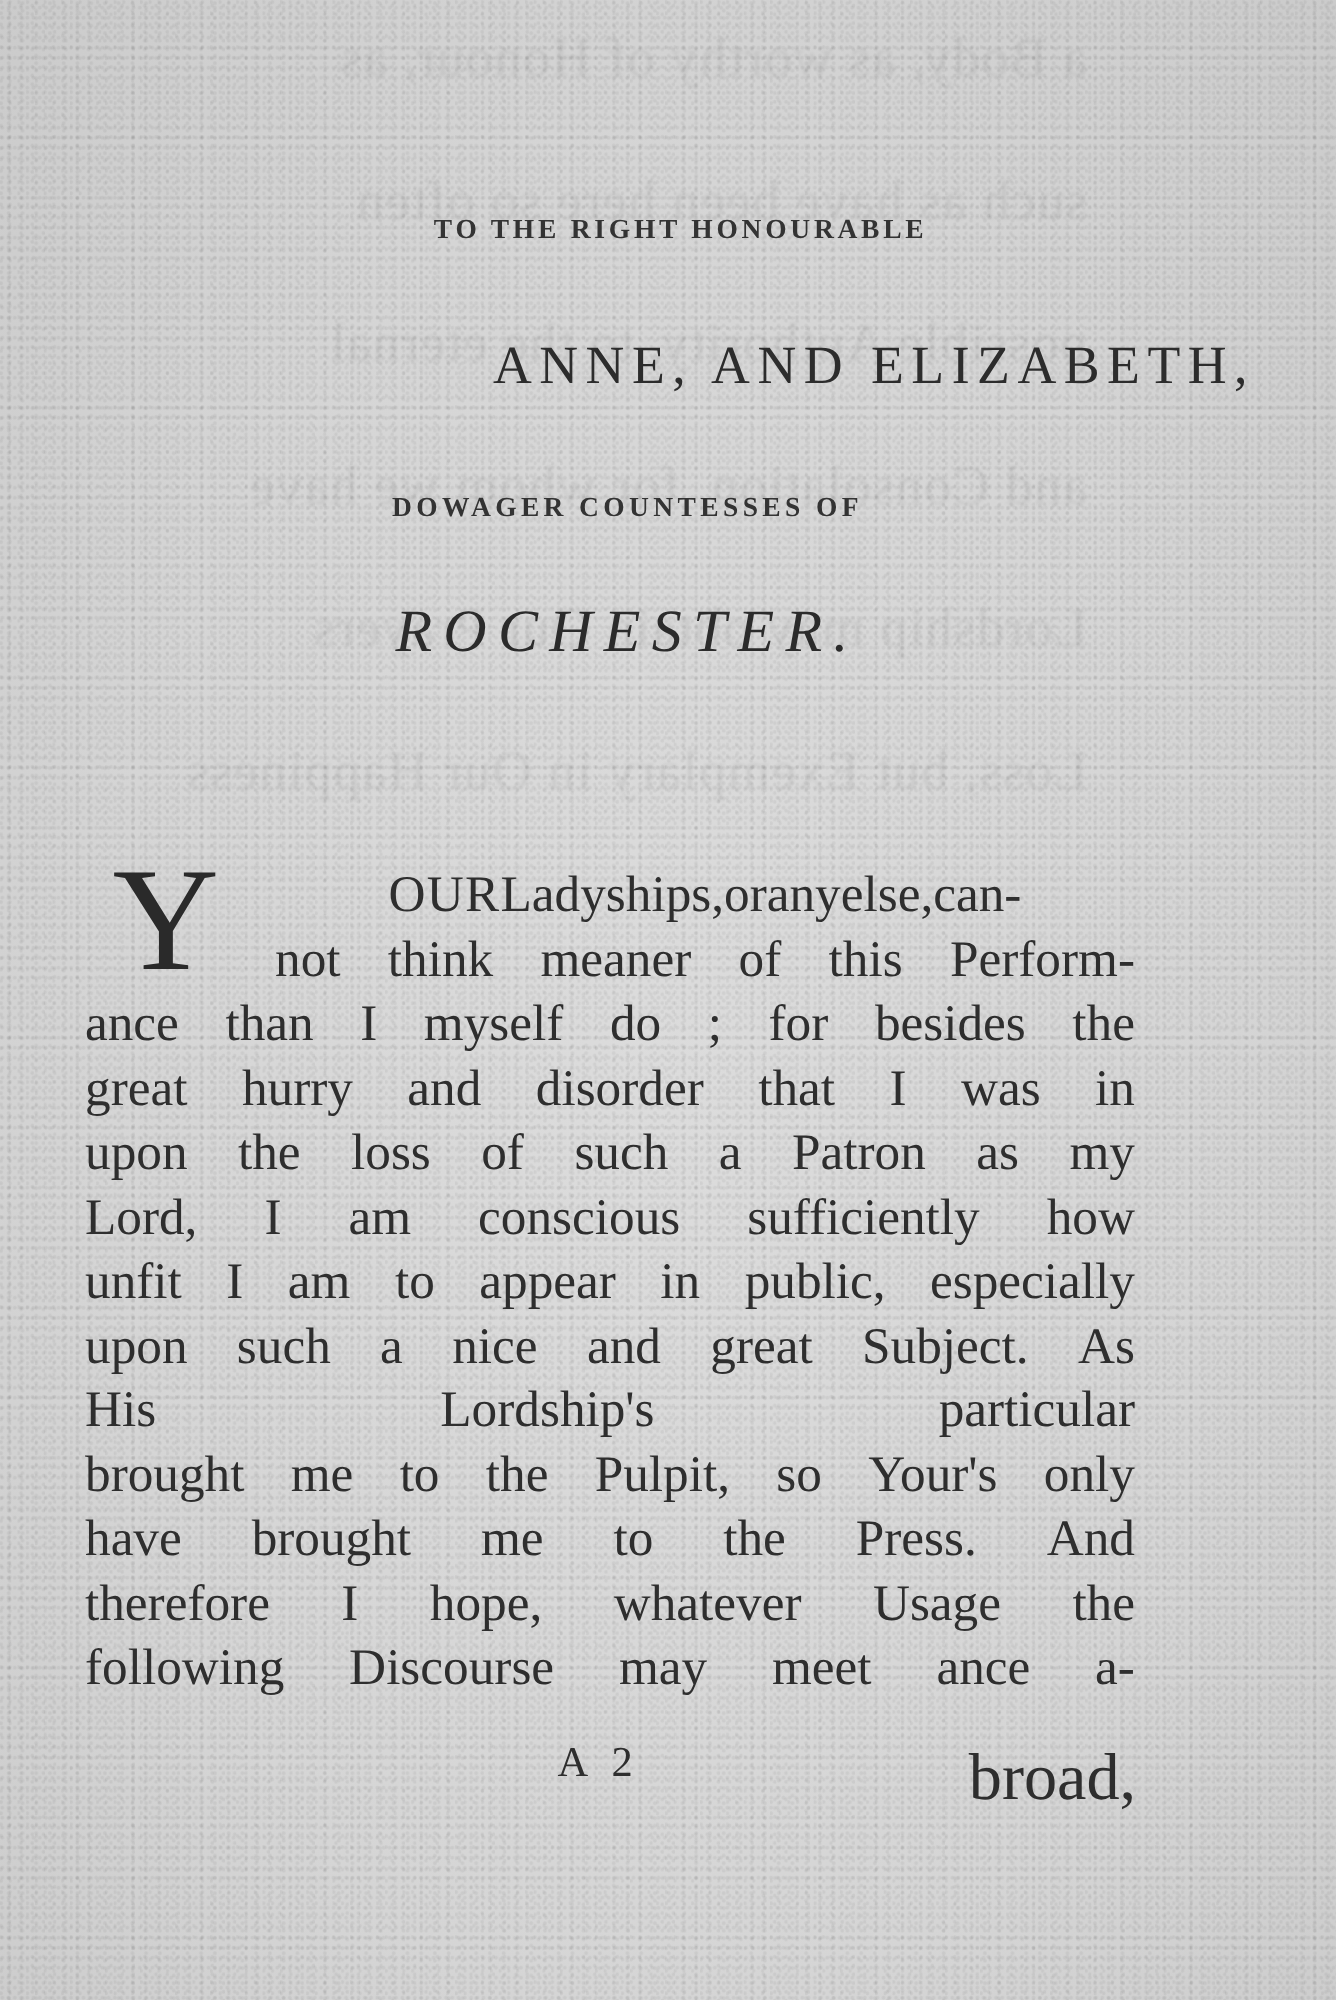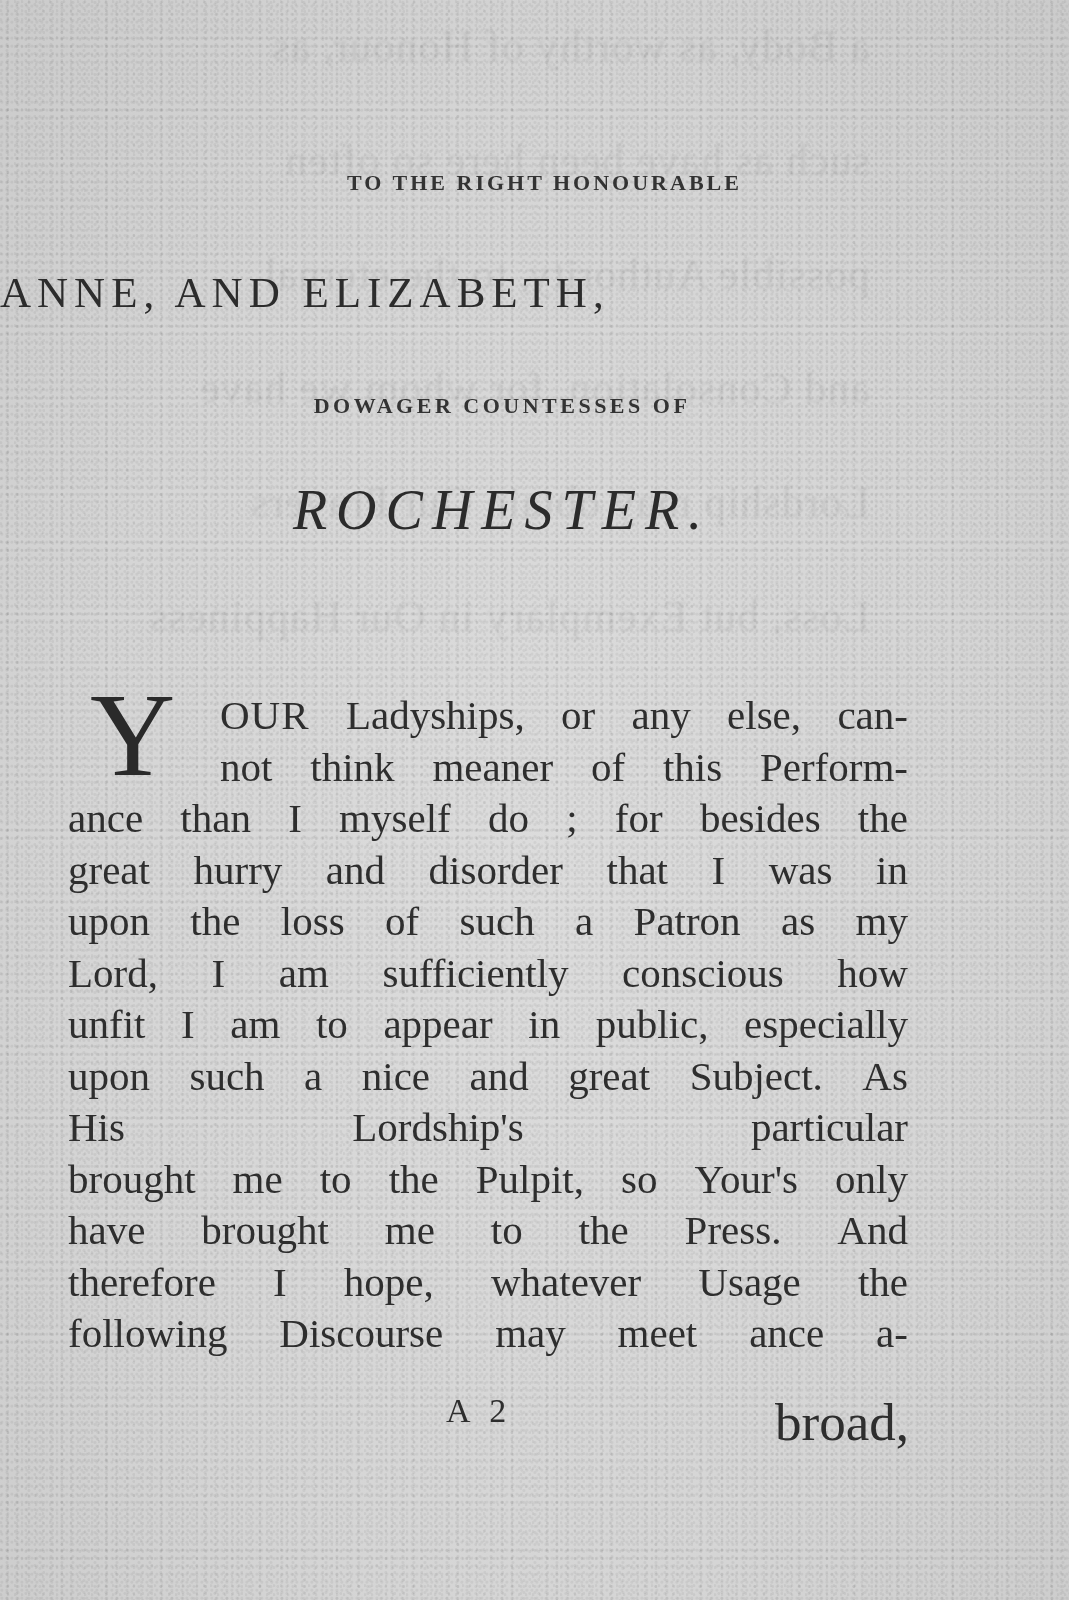--- a/index.html
+++ b/index.html
@@ -61,21 +61,21 @@
       letter-spacing: 3px;
       font-weight: bold;
       color: #333;
       padding-left: 10px;
     }
     .heading-2 {
       position: absolute;
       top: 268px;
       left: 0;
       width: 1004px;
-      text-align: left;
+      text-align: right;
       font-size: 43px;
       letter-spacing: 6px;
       color: #2c2c2c;
     }
     .heading-3 {
       position: absolute;
       top: 393px;
       left: 0;
       width: 1004px;
       text-align: center;
@@ -83,21 +83,21 @@
       letter-spacing: 3.5px;
       font-weight: bold;
       color: #333;
     }
     .heading-4 {
       position: absolute;
       top: 478px;
       left: 0;
       width: 1004px;
       text-align: center;
-      font-size: 56px;
+      font-size: 48px;
       font-style: italic;
       letter-spacing: 9px;
       color: #2b2b2b;
     }
     .salutation {
       position: absolute;
       top: 620px;
       left: 128px;
       font-size: 25px;
       letter-spacing: 3px;
@@ -124,21 +124,21 @@
       left: 22px;
       top: -4px;
       font-size: 118px;
       line-height: 100px;
       color: #2a2a2a;
       font-family: "Liberation Serif", "DejaVu Serif", serif;
     }
     .line-first {
       padding-left: 152px;
       display: flex;
-      justify-content: space-between;
+      justify-content: center;
       white-space: nowrap;
       height: 51.5px;
     }
     .line-first .caps {
       letter-spacing: 1px;
     }
     .line-second {
       padding-left: 152px;
       align-items: flex-end;
     }
@@ -239,22 +239,22 @@
       <span>a</span>
       <span>Patron</span>
       <span>as</span>
       <span>my</span>
     </div>
 
     <div class="line">
       <span>Lord,</span>
       <span>I</span>
       <span>am</span>
+      <span>conscious</span>
       <span>sufficiently</span>
-      <span>conscious</span>
       <span>how</span>
     </div>
 
     <div class="line">
       <span>unfit</span>
       <span>I</span>
       <span>am</span>
       <span>to</span>
       <span>appear</span>
       <span>in</span>

